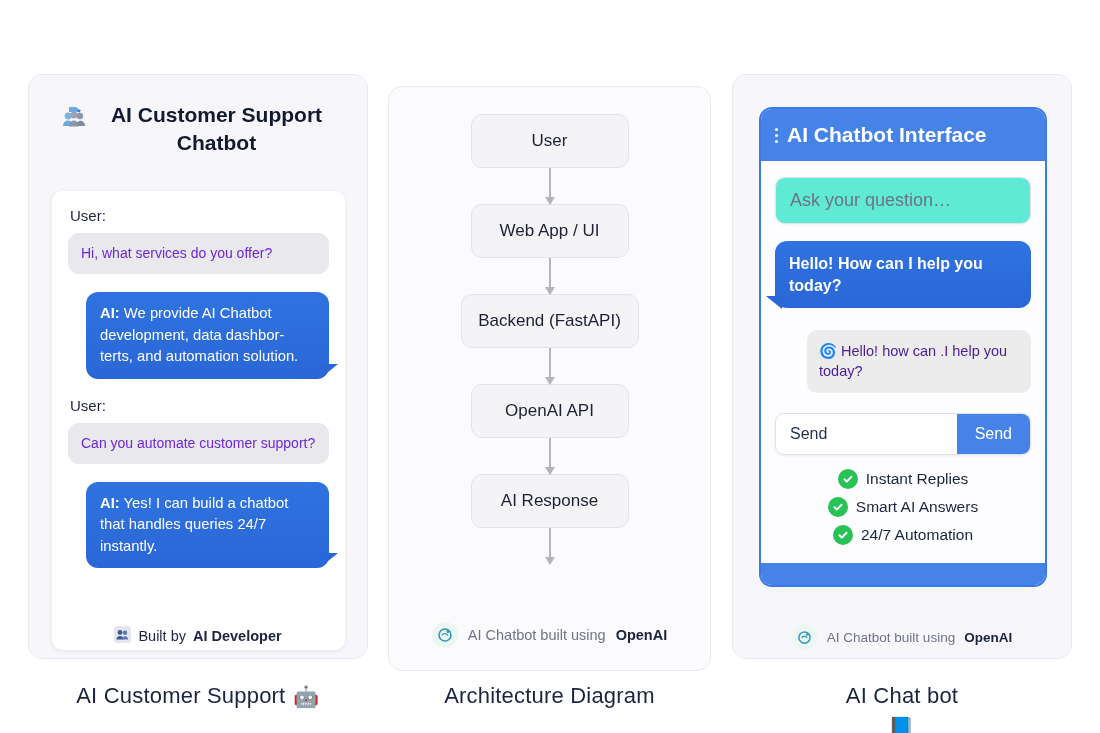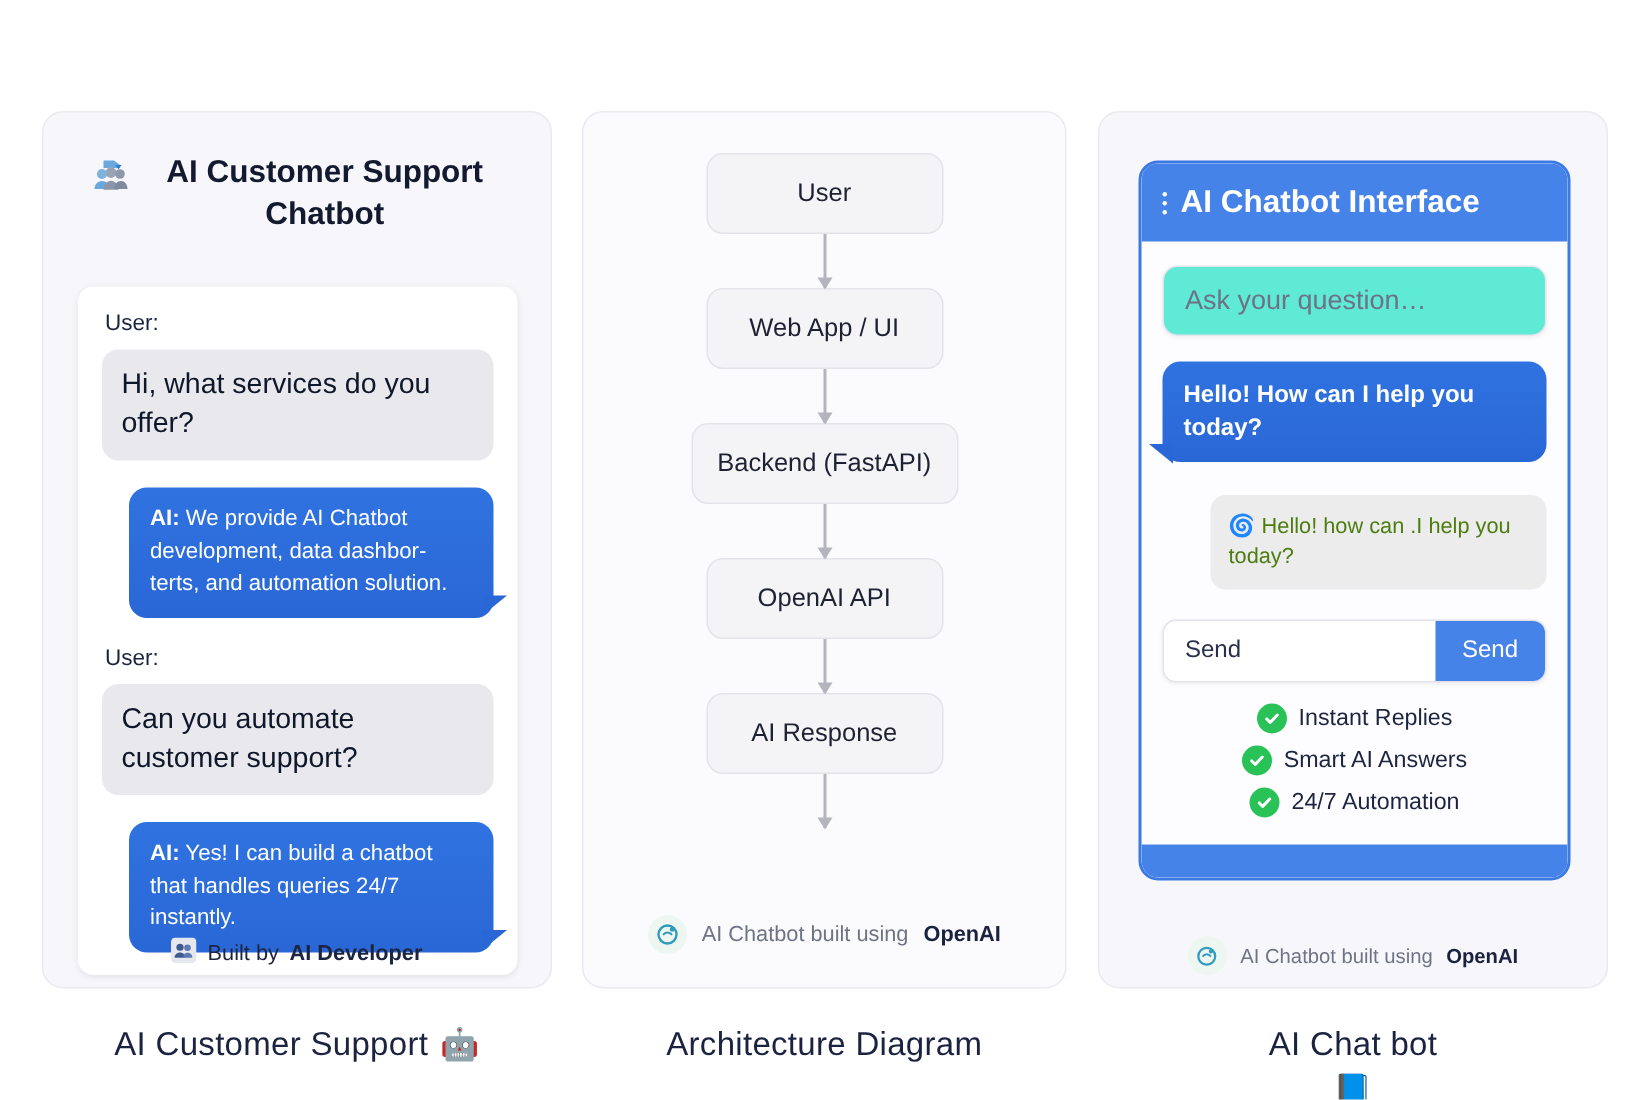--- a/index.html
+++ b/index.html
@@ -36,23 +36,23 @@
     line-height: 1.33; text-align: center; max-width: 240px;
   }
   .p1-card {
     position: absolute; left: 23px; top: 116px; width: 293px; height: 459px;
     background: #ffffff; border-radius: 10px;
     box-shadow: 0 1px 4px rgba(30,30,60,.10);
     padding: 16px 16px 0 16px;
   }
   .p1-label { font-size: 15px; color: #1c2340; margin: 0 0 9px 2px; }
   .bubble-user {
-    background: #e8e8ed; color: #0f172a;
+    background: #e8e8ed; color: #6d28d9;
     border-radius: 11px; padding: 11px 13px;
-    font-size: 19px; line-height: 1.38;
+    font-size: 14px; line-height: 1.38;
     margin-bottom: 18px;
   }
   .bubble-ai {
     position: relative;
     background: linear-gradient(180deg,#2f73e0 0%,#2a67d6 100%);
     color: #ffffff; border-radius: 12px;
     padding: 11px 14px; font-size: 14.8px; line-height: 1.45;
     margin: 0 0 18px 18px;
   }
   .bubble-ai::after {
@@ -64,21 +64,21 @@
   }
   .bubble-ai b { font-weight: 700; }
   .p1-footer {
     position: absolute; left: 0; right: 0; bottom: 12px;
     display: flex; align-items: center; justify-content: center; gap: 7px;
     font-size: 14.5px; color: #1d2440;
   }
   .p1-footer b { font-weight: 600; }
 
   
-  #panel2 { left: 388px; top: 74px; width: 323px; height: 585px; background:#fbfbfd; }
+  #panel2 { left: 388px; top: 86px; width: 323px; height: 585px; background:#fbfbfd; }
   .flow { display: flex; flex-direction: column; align-items: center; padding-top: 27px; }
   .node {
     width: 158px; height: 54px;
     display: flex; align-items: center; justify-content: center;
     background: #f4f4f7; border: 1px solid #e3e3ea; border-radius: 11px;
     font-size: 17px; color: #1d2131;
   }
   .node.wide { width: 178px; }
   .arrow { width: 2px; height: 36px; background: #b4b4bd; position: relative; }
   .arrow::after {
@@ -123,21 +123,21 @@
     color: #fff; border-radius: 12px; padding: 12px 14px;
     font-size: 16px; line-height: 1.35; font-weight: 600;
   }
   .p3-bubble-ai::after {
     content: ""; position: absolute; left: -9px; bottom: -1px;
     border-right: 16px solid #2a67d6;
     border-bottom: 13px solid transparent;
   }
   .p3-bubble-bot {
     margin: 22px 0 0 32px;
-    background: #ececed; color: #4d7c0f; border-radius: 10px;
+    background: #ececed; color: #4c1d95; border-radius: 10px;
     padding: 11px 12px; font-size: 14.5px; line-height: 1.4;
   }
   .send-row {
     display: flex; margin-top: 20px;
     background: #fff; border: 1px solid #e2e2ea; border-radius: 9px;
     overflow: hidden; box-shadow: 0 1px 3px rgba(30,30,60,.07);
   }
   .send-input { flex: 1; padding: 11px 14px; font-size: 16px; color: #29314d; }
   .send-btn {
     background: #4683e8; color: #fff; font-size: 16px;

